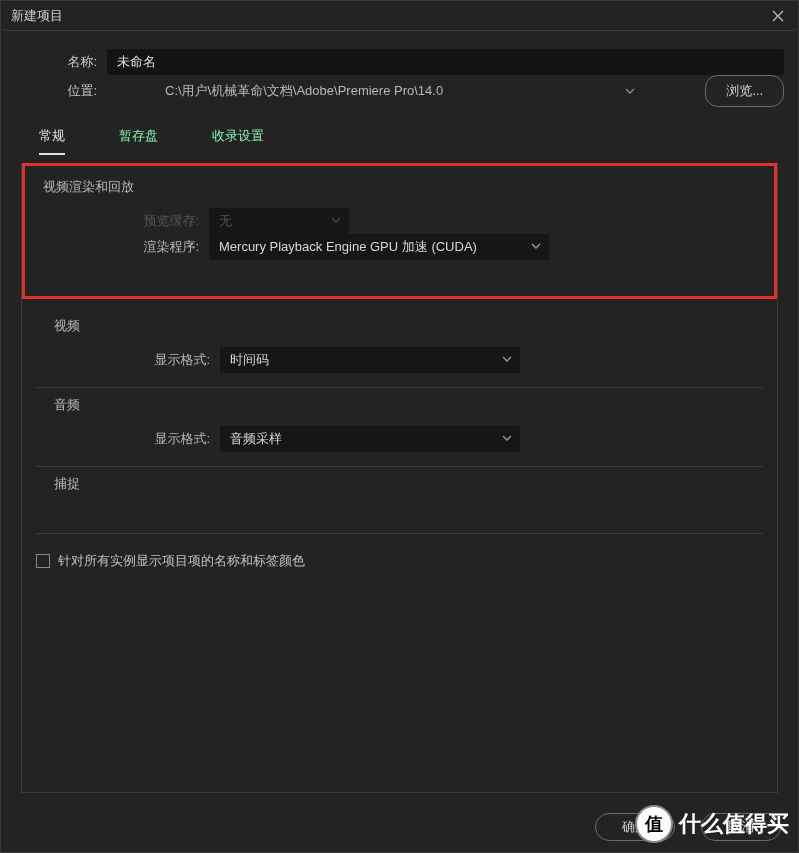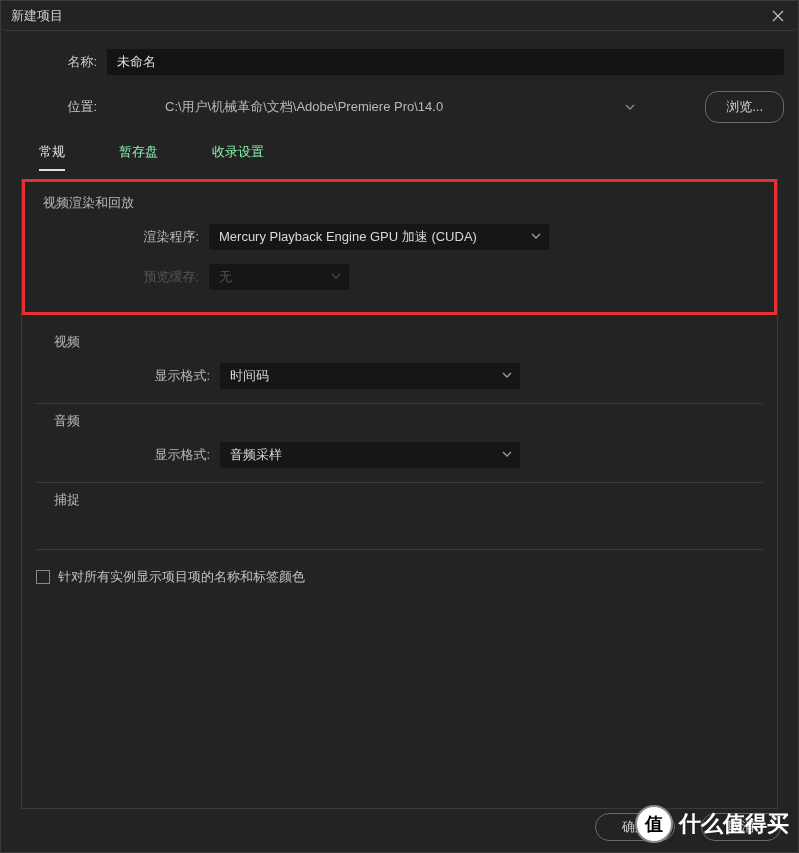--- a/index.html
+++ b/index.html
@@ -6,21 +6,21 @@
   body { background: #1c1c1c; width: 799px; height: 853px; overflow: hidden; position: relative; }
   
   .dialog { width: 799px; height: 853px; background: #232323; border: 1px solid #3a3a3a; }
   
   .titlebar { height: 30px; background: #232323; border-bottom: 1px solid #3a3a3a; display: flex; align-items: center; padding: 0 10px; color: #d0d0d0; font-size: 13px; border-radius: 6px; }
   .titlebar .title { flex: 1; }
   .titlebar .close { width: 20px; height: 20px; display: flex; align-items: center; justify-content: center; color: #c0c0c0; cursor: pointer; font-size: 15px; }
   
   .inner { padding: 18px 14px 0 14px; }
   
-  .form-row { display: flex; align-items: center; margin-bottom: 16px; justify-content: flex-end; }
+  .form-row { display: flex; align-items: center; margin-bottom: 0; justify-content: flex-end; }
   .form-label { width: 92px; text-align: right; color: #c8c8c8; font-size: 13px; padding-right: 10px; }
   .text-input { flex: 1; height: 26px; background: #131313; border: none; color: #e0e0e0; font-size: 13px; padding: 0 10px; border-radius: 2px; }
   
   .path-row { display: flex; align-items: center; gap: 48px; }
   .path-select { flex: 1; height: 26px; background: transparent; color: #b8b8b8; font-size: 13px; display: flex; align-items: center; padding: 0 10px; position: relative; }
   .path-select .chev { position: absolute; right: 10px; color: #888; }
   .browse-btn { margin-left: 12px; height: 32px; padding: 0 20px; border: 1px solid #6a6a6a; border-radius: 13px; background: transparent; color: #d0d0d0; font-size: 13px; cursor: pointer; }
   
   .tabs-area { margin-top: 20px; padding: 0 6px; }
   .tabs { display: flex; gap: 54px; padding-left: 18px; }
@@ -97,38 +97,38 @@
       <div class="tabs">
         <div class="tab active">常规</div>
         <div class="tab">暂存盘</div>
         <div class="tab">收录设置</div>
       </div>
 
       <div class="panel">
 
         <div class="highlight-box">
           <div class="section-label">视频渲染和回放</div>
+          <div class="field-row" style="margin-bottom:0">
+            <span class="field-label disabled">预览缓存:</span>
+            <div class="dropdown w3 disabled">
+              <span>无</span>
+              <span class="chev">
+                <svg class="chev-svg" viewBox="0 0 10 10">
+                    <path d="M1 3 L5 7 L9 3" stroke="#444" stroke-width="1.4" fill="none"></path>
+                  </svg>
+              </span>
+            </div>
+          </div>
           <div class="field-row">
             <span class="field-label">渲染程序:</span>
             <div class="dropdown w1">
               <span>Mercury Playback Engine GPU 加速 (CUDA)</span>
               <span class="chev">
                 <svg class="chev-svg" viewBox="0 0 10 10">
                     <path d="M1 3 L5 7 L9 3" stroke="#9a9a9a" stroke-width="1.4" fill="none"></path>
-                  </svg>
-              </span>
-            </div>
-          </div>
-          <div class="field-row" style="margin-bottom:0">
-            <span class="field-label disabled">预览缓存:</span>
-            <div class="dropdown w3 disabled">
-              <span>无</span>
-              <span class="chev">
-                <svg class="chev-svg" viewBox="0 0 10 10">
-                    <path d="M1 3 L5 7 L9 3" stroke="#444" stroke-width="1.4" fill="none"></path>
                   </svg>
               </span>
             </div>
           </div>
         </div>
 
         <div class="plain-section">
           <div class="section-label">视频</div>
           <div class="field-row" style="margin-bottom:0">
             <span class="field-label">显示格式:</span>

